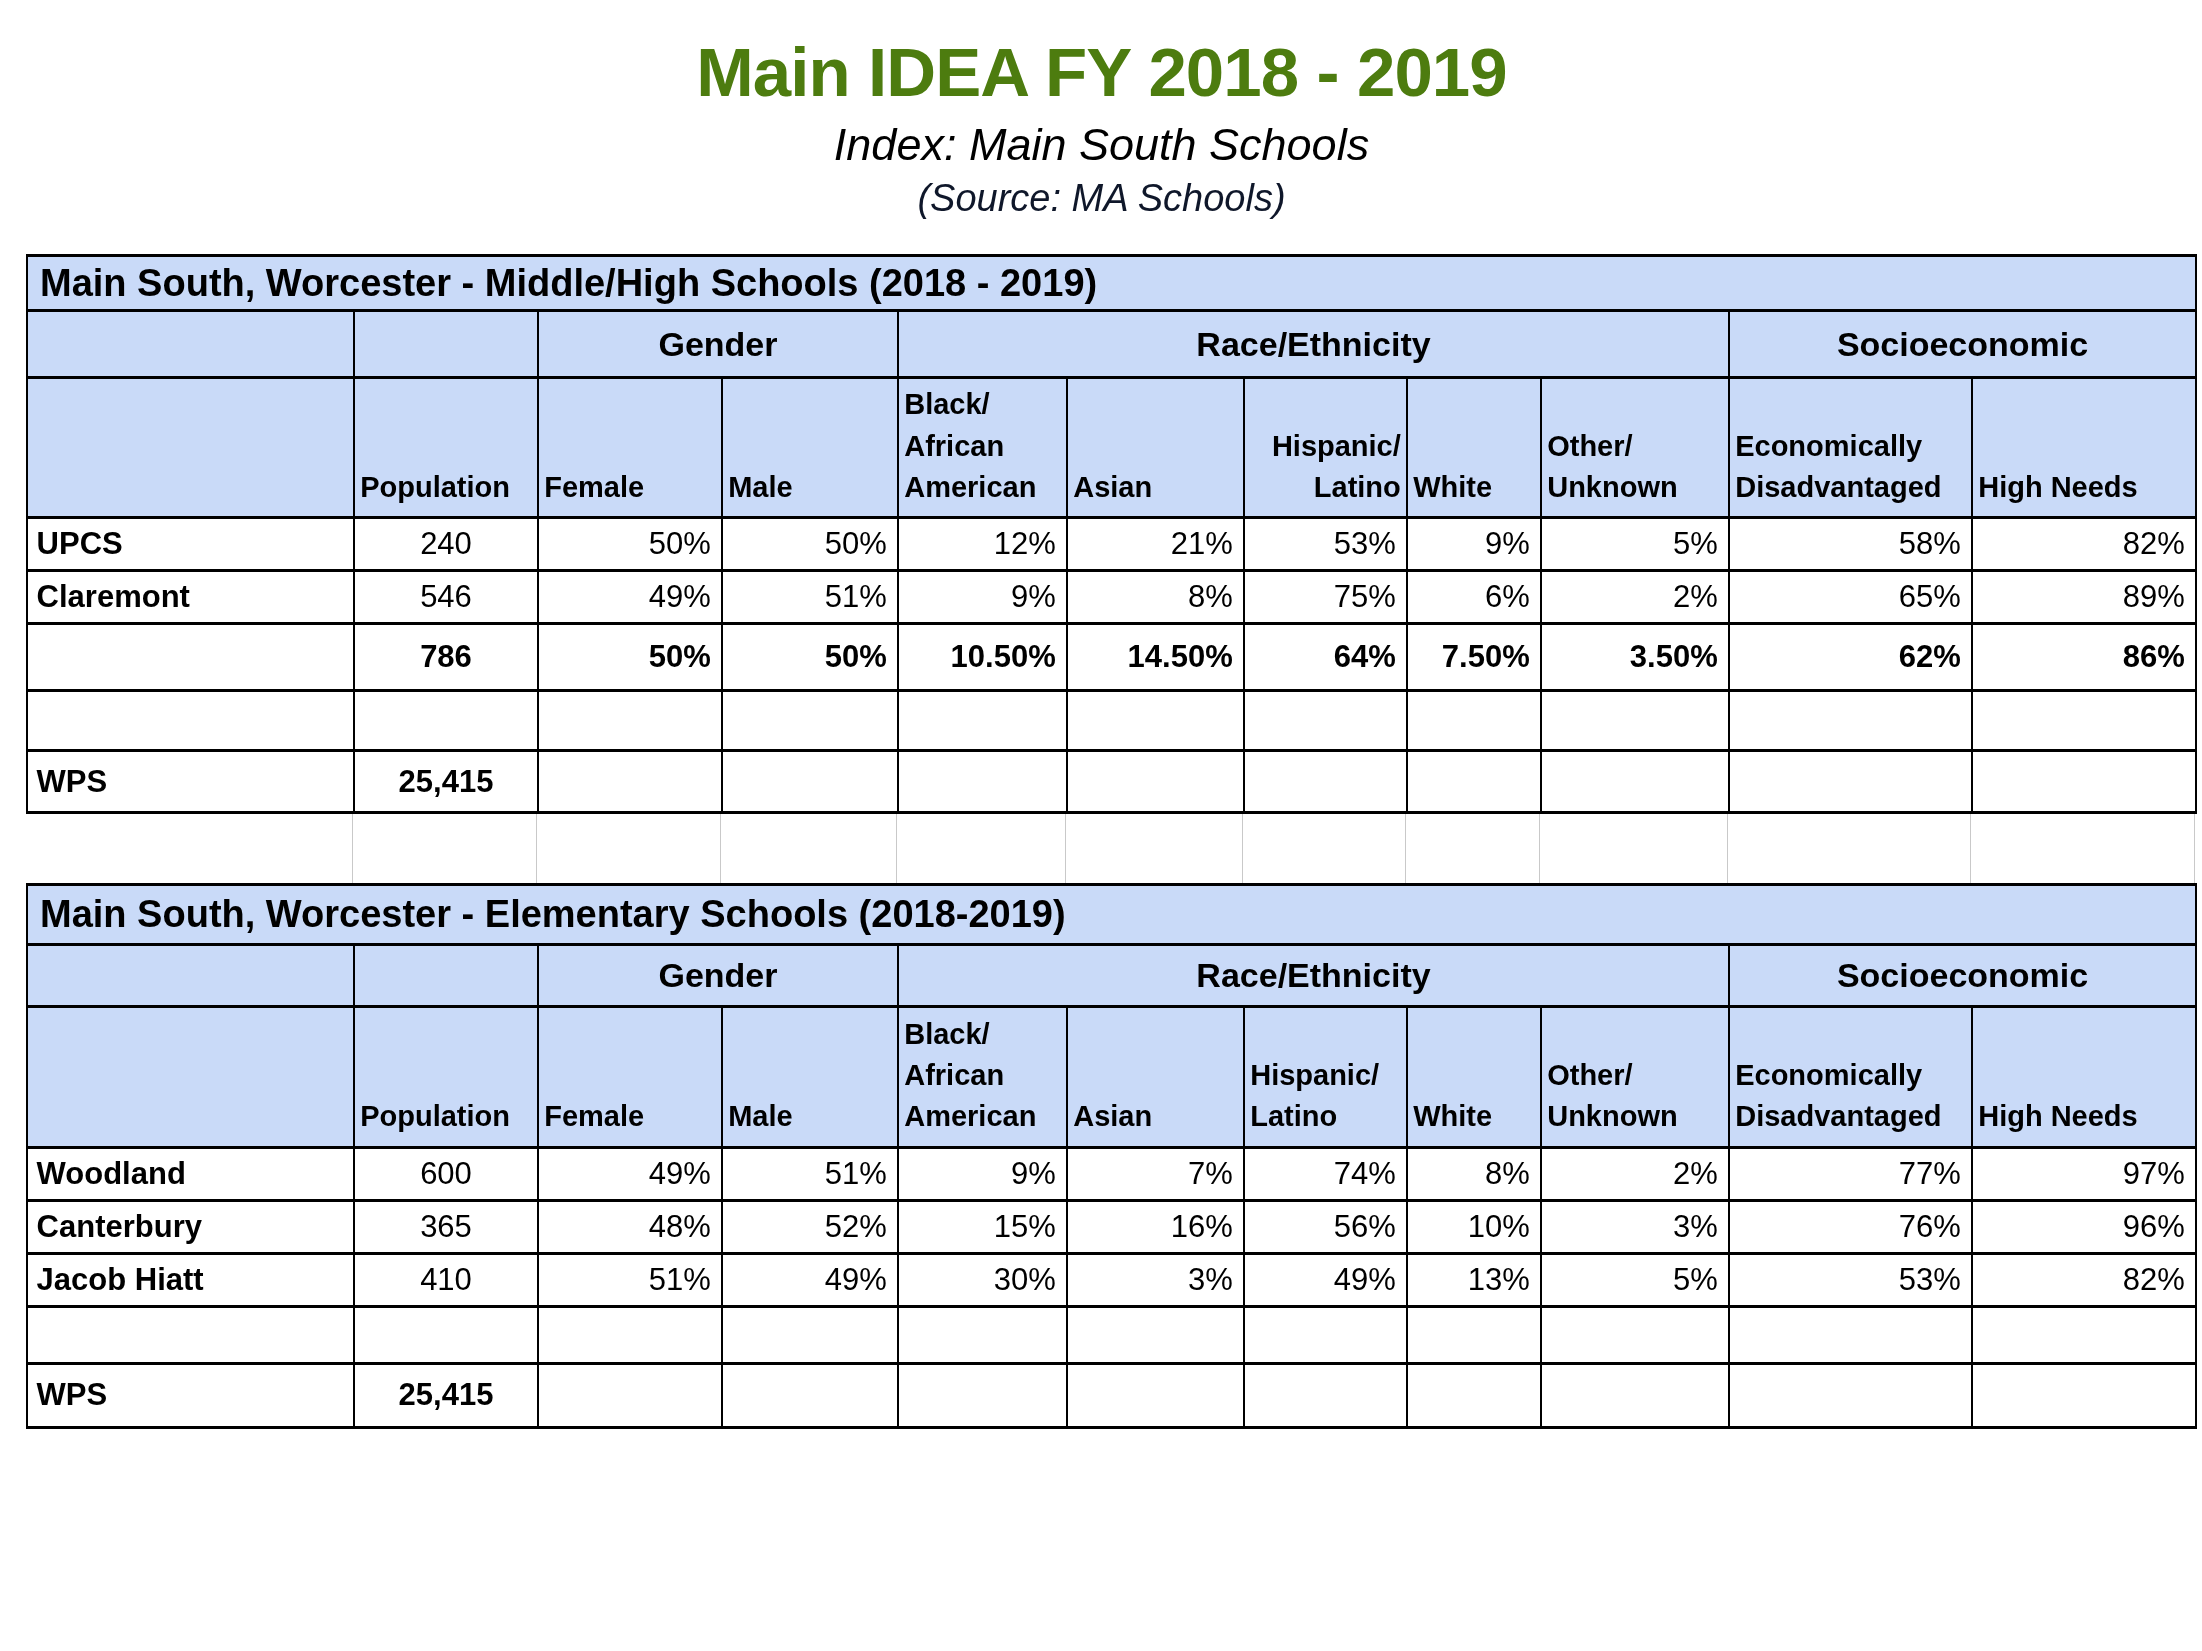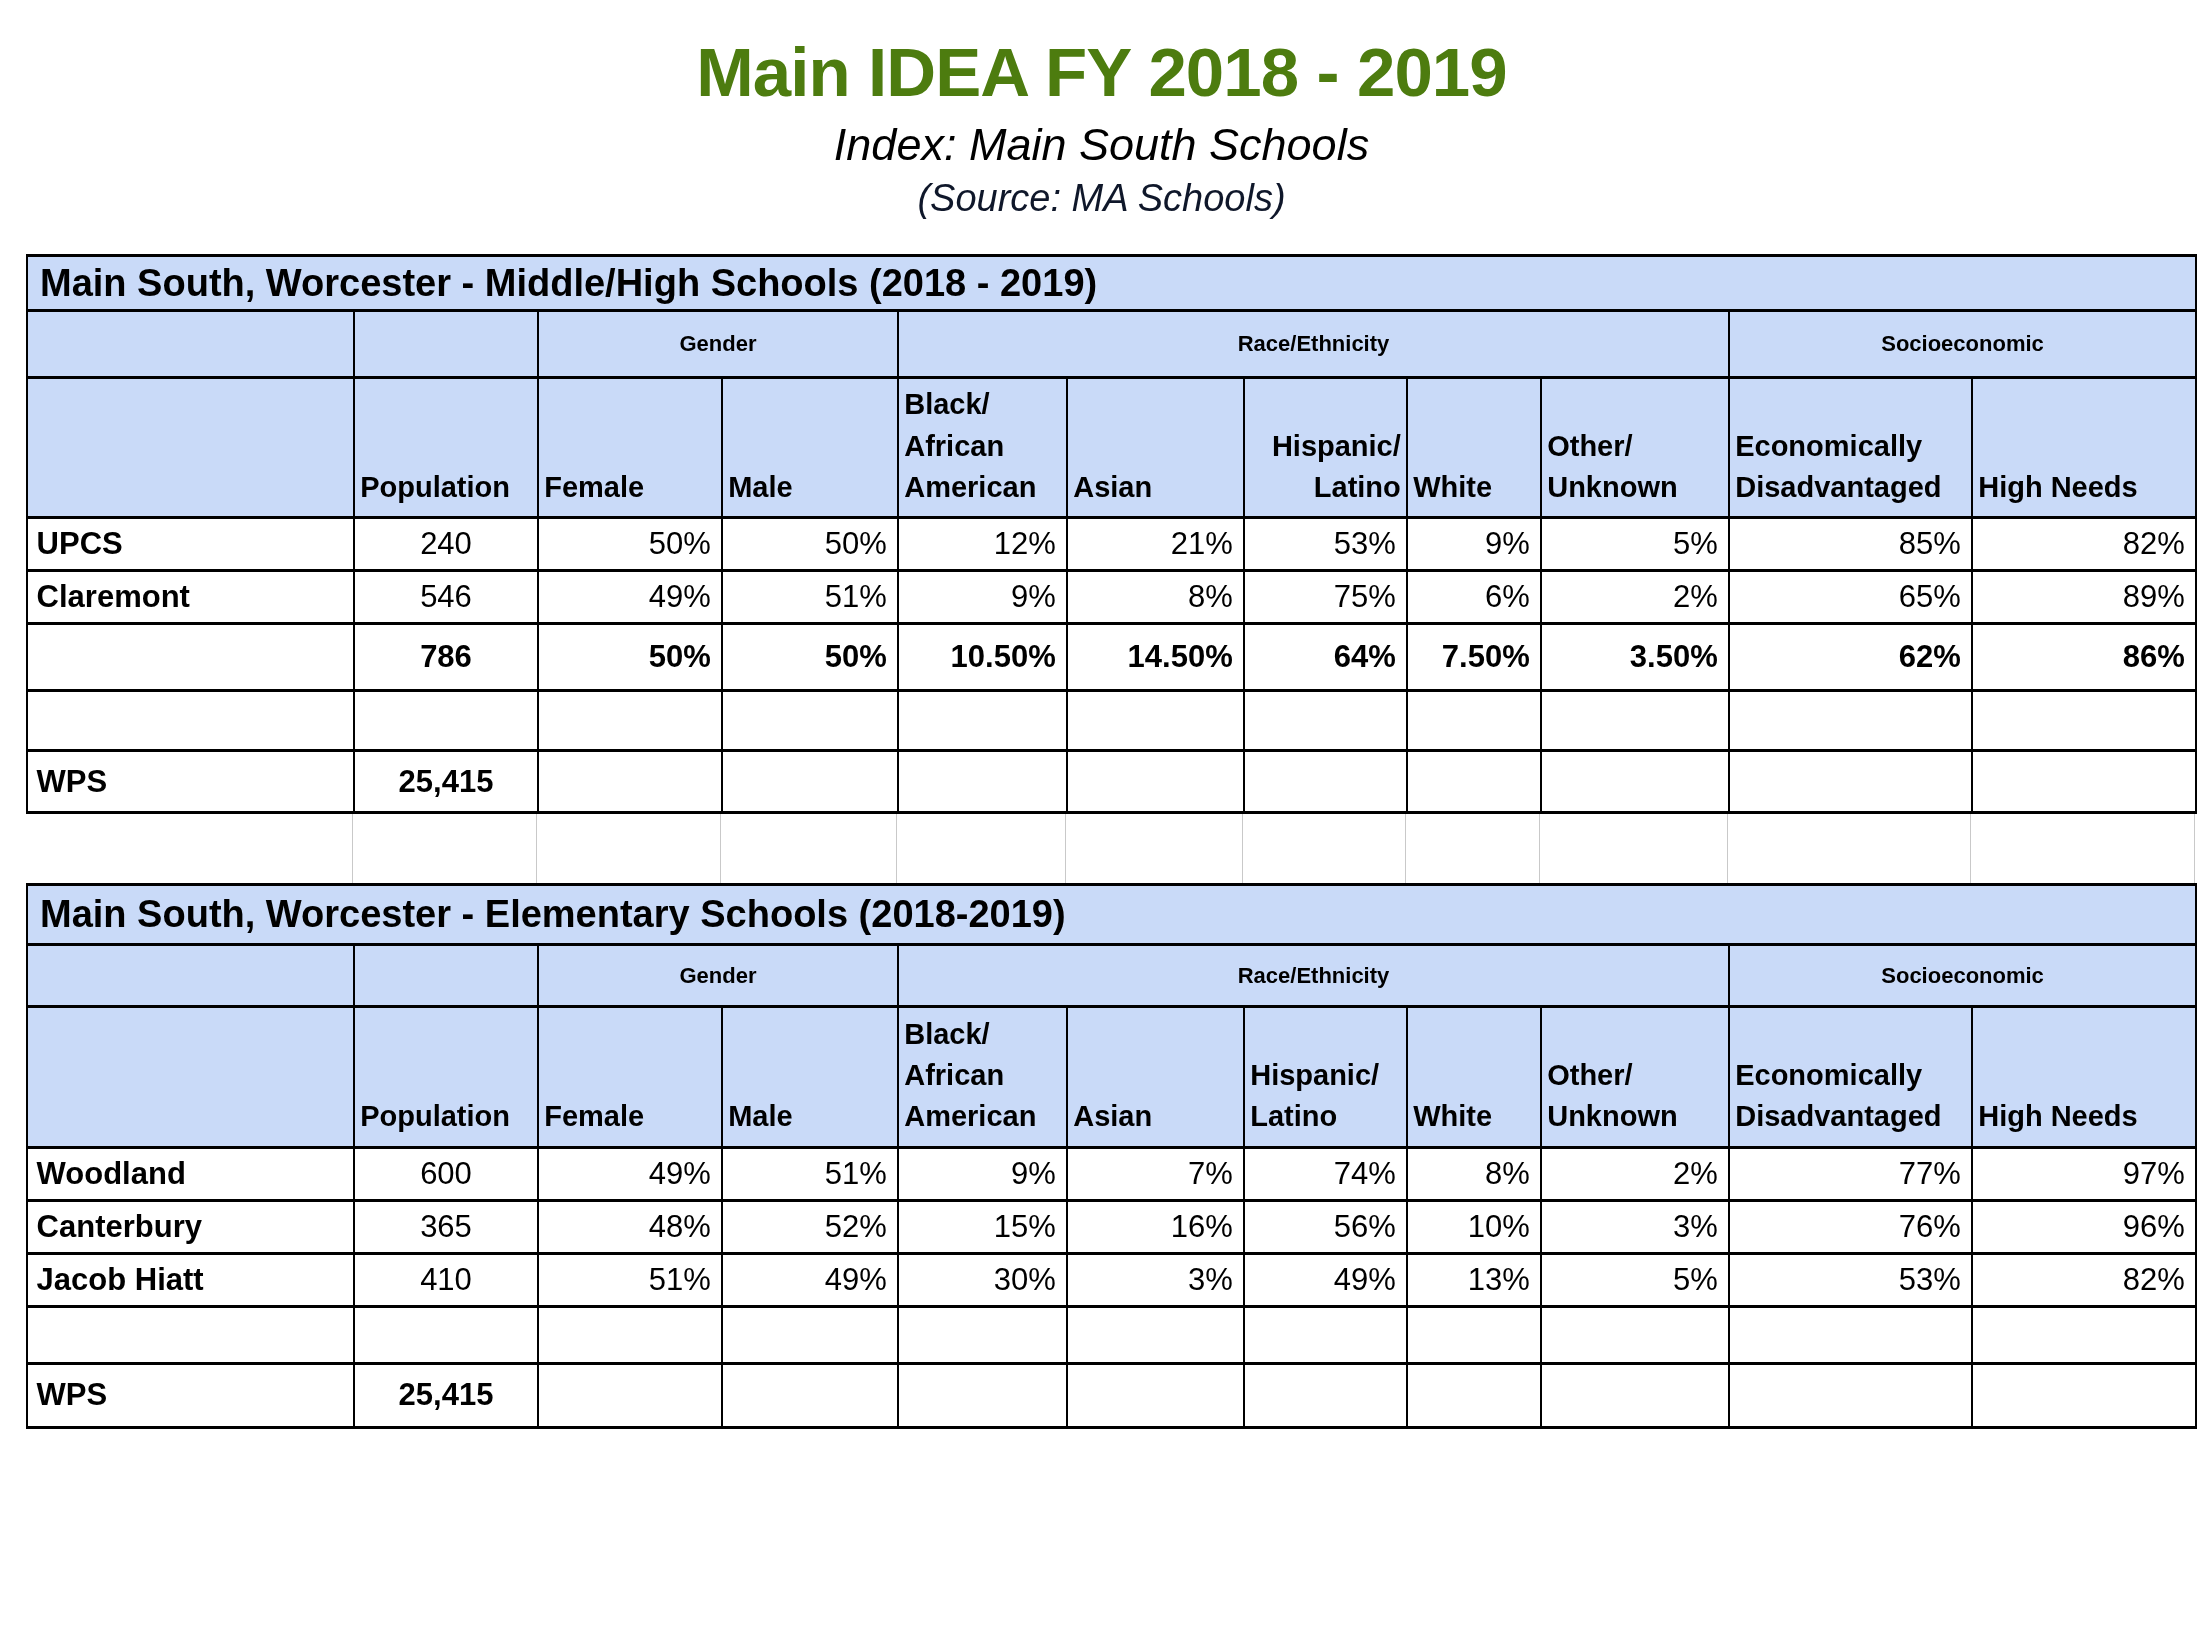--- a/index.html
+++ b/index.html
@@ -66,21 +66,21 @@
     background: #c9daf8;
     font-weight: bold;
     font-size: 38px;
     text-align: left;
     vertical-align: middle;
     padding-left: 12px;
   }
   tr.group-row td {
     background: #c9daf8;
     font-weight: bold;
-    font-size: 22px;
+    font-size: 34px;
     text-align: center;
     vertical-align: middle;
   }
   tr.subhead-row td {
     background: #c9daf8;
     font-weight: bold;
     font-size: 29px;
     line-height: 1.42;
     vertical-align: bottom;
     text-align: left;
@@ -189,21 +189,21 @@
           <tr class="data-row" style="height: 53px;">
             <td class="c0">UPCS</td>
             <td class="c1">240</td>
             <td class="c2 num">50%</td>
             <td class="c3 num">50%</td>
             <td class="c4 num">12%</td>
             <td class="c5 num">21%</td>
             <td class="c6 num">53%</td>
             <td class="c7 num">9%</td>
             <td class="c8 num">5%</td>
-            <td class="c9 num">85%</td>
+            <td class="c9 num">58%</td>
             <td class="c10 num">82%</td>
           </tr>
           <tr class="data-row" style="height: 53px;">
             <td class="c0">Claremont</td>
             <td class="c1">546</td>
             <td class="c2 num">49%</td>
             <td class="c3 num">51%</td>
             <td class="c4 num">9%</td>
             <td class="c5 num">8%</td>
             <td class="c6 num">75%</td>

